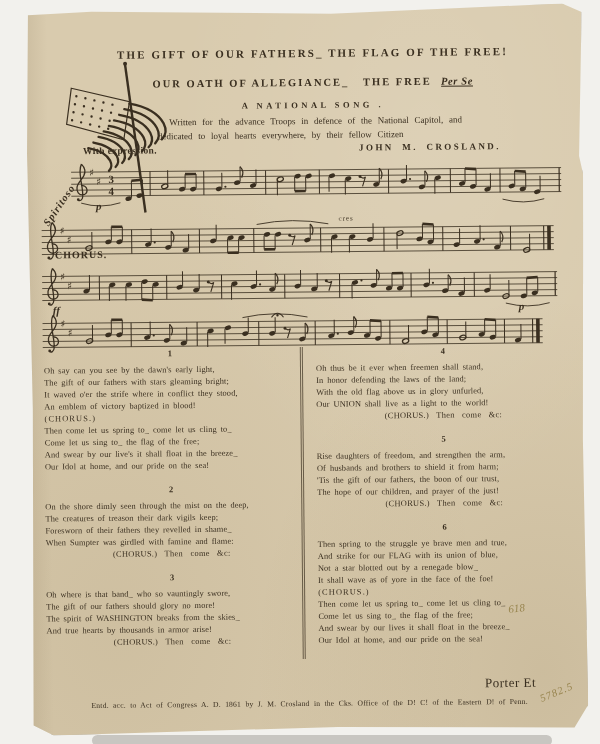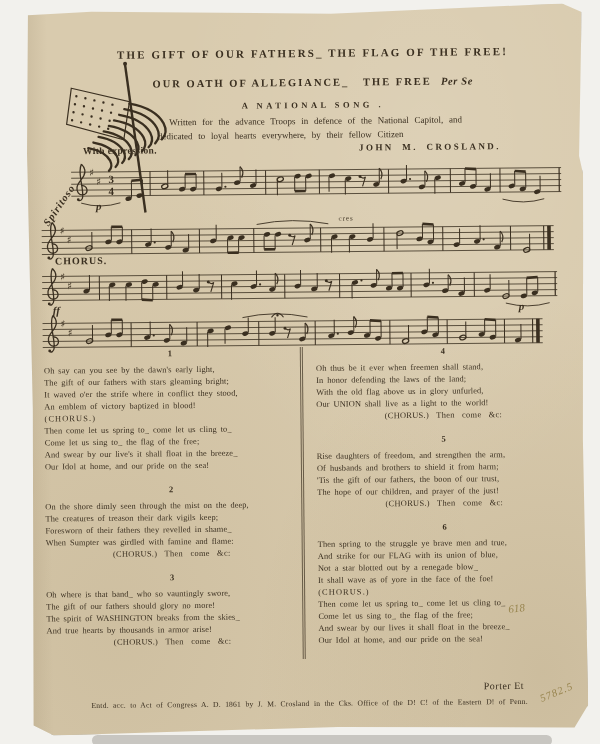--- a/index.html
+++ b/index.html
@@ -24,39 +24,39 @@
       #d9cbae;
     transform:rotate(-0.55deg);
     box-shadow:0 3px 7px rgba(0,0,0,0.28), 6px 0 10px -4px rgba(0,0,0,0.15);
     clip-path:polygon(0.6% 0.9%, 12% 0.5%, 55% 1.1%, 96.5% 0%, 100% 1.2%,
       99.3% 21%, 100% 23.5%, 99.5% 60%, 100% 96.5%, 97.5% 99.6%,
       55% 99.2%, 4% 100%, 0.4% 98.6%, 0.8% 55%, 0.2% 20%);
   }
   .paper > div{position:absolute;}
   .t1{top:41px;left:44px;right:26px;text-align:center;font-weight:bold;font-size:11px;letter-spacing:2.1px;white-space:nowrap;}
   .t2{top:71px;left:44px;right:26px;text-align:center;font-weight:bold;font-size:10.5px;letter-spacing:2px;white-space:nowrap;}
-  .t2 .perse{font-style:italic;letter-spacing:0.6px;}
+  .t2 .perse{font-style:italic;text-decoration:underline;letter-spacing:0.6px;}
   .t3{top:94px;left:44px;right:26px;text-align:center;font-weight:bold;font-size:8.5px;letter-spacing:3.5px;}
   .ded1{top:110px;left:95px;width:390px;text-align:center;font-size:9px;word-spacing:3.5px;white-space:nowrap;}
   .ded2{top:124px;left:60px;width:390px;text-align:center;font-size:9px;word-spacing:3.5px;white-space:nowrap;}
   .author{top:137px;right:82px;text-align:right;font-size:9px;font-weight:bold;letter-spacing:2.4px;word-spacing:4px;}
   .withexp{top:138px;left:57px;font-weight:bold;font-size:9.5px;letter-spacing:0.4px;}
   .spiritoso{top:178px;left:2px;width:80px;transform:rotate(-55deg);font-style:italic;font-weight:bold;font-size:10.5px;letter-spacing:1px;}
-  .chorus-head{top:247px;left:28px;font-weight:bold;font-size:10px;letter-spacing:1px;}
+  .chorus-head{top:241px;left:28px;font-weight:bold;font-size:10px;letter-spacing:1px;}
   .flag{position:absolute;top:52px;left:16px;}
   .stave{position:absolute;overflow:visible;}
   .lyrics{top:341px;left:16px;width:526px;display:flex;}
   .colL{width:252px;padding-right:4px;border-right:3px double rgba(58,47,32,0.7);}
   .colR{flex:1;padding-left:13px;}
   .verse{margin-bottom:12px;}
   .vnum{text-align:center;font-size:8.5px;font-weight:bold;margin-bottom:6px;}
   .vline{font-size:8.4px;line-height:12px;white-space:nowrap;letter-spacing:0.1px;word-spacing:1.7px;}
   .chorus-inline{text-align:center;word-spacing:5px;letter-spacing:0.3px;}
   .chorus-solo{letter-spacing:1.1px;}
-  .engraver{bottom:40px;right:64px;font-size:10px;letter-spacing:0.5px;}
+  .engraver{bottom:40px;right:52px;font-size:13px;letter-spacing:0.5px;}
   .copyright{bottom:25px;left:0;right:0;text-align:center;font-size:7.6px;letter-spacing:0.2px;word-spacing:2.2px;white-space:nowrap;}
   .pencil{font-style:italic;color:#98854f;}
   .p618{top:598px;left:478px;font-size:11px;transform:rotate(-6deg);}
   .pcat{top:683px;left:508px;font-size:10.5px;transform:rotate(-22deg);letter-spacing:1px;}
 </style>
 </head>
 <body>
 
 <div class="scene">
   <div class="bed-strip"></div>

